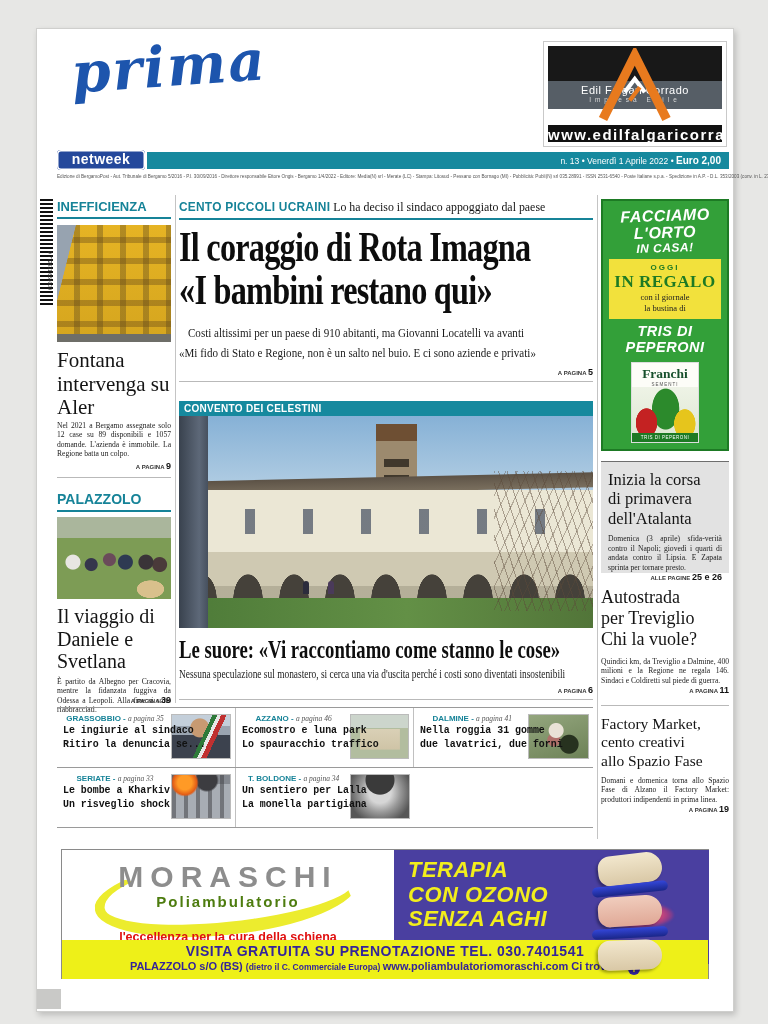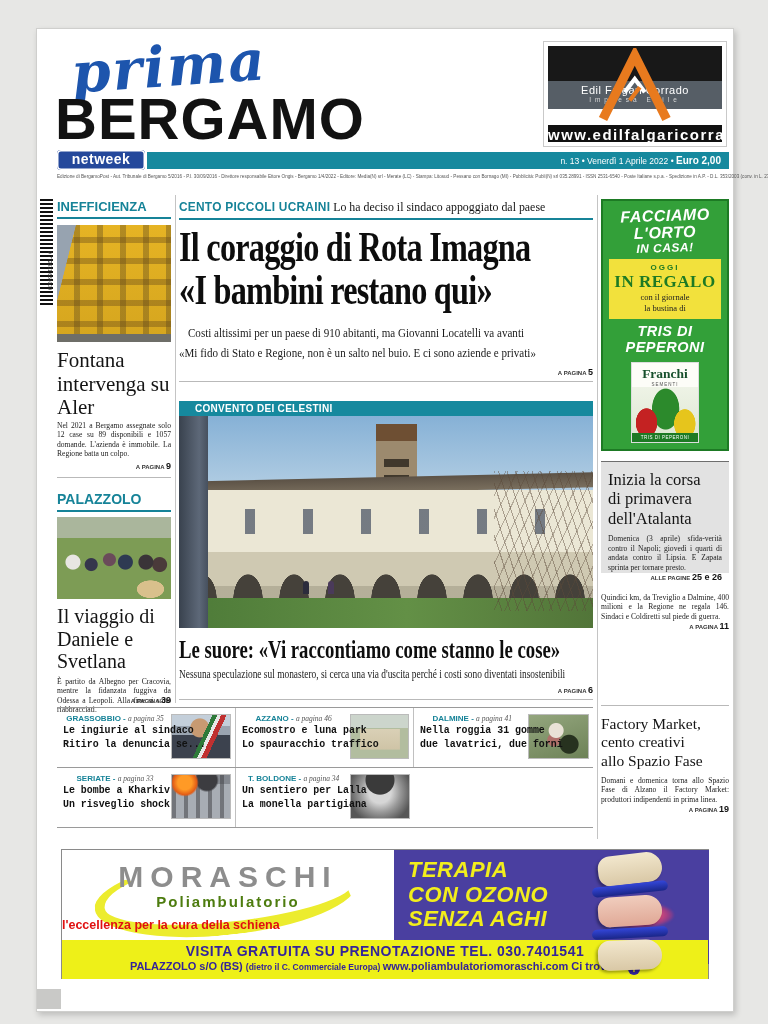--- a/index.html
+++ b/index.html
@@ -49,21 +49,21 @@
     radial-gradient(circle at 78% 55%,#3a3438 7px,transparent 8px),
     radial-gradient(circle at 90% 58%,#4a3a3a 7px,transparent 8px),
     radial-gradient(ellipse 14px 9px at 82% 88%,#d9c08c 95%,transparent),
     linear-gradient(180deg,#aab69c 0 26%,#7d9c55 26%);}
   
   .mkickrow{font-size:13.5px;}
   .mkick{font-weight:bold;color:#168398;letter-spacing:.3px;}
   .mkicktext{font-family:"Liberation Serif",serif;color:#141414;}
   .mhead{font-family:"Liberation Serif",serif;font-weight:bold;font-size:43px;line-height:1.0;color:#0d0d0d;letter-spacing:-1px;}
   .mdeck{font-family:"Liberation Serif",serif;font-size:13px;line-height:1.5;color:#1a1a1a;text-align:center;}
-  .cvbar{background:#16899e;color:#fff;font-weight:bold;font-size:10px;line-height:15px;padding-left:16px;letter-spacing:.3px;}
+  .cvbar{background:#16899e;color:#fff;font-weight:bold;font-size:10px;line-height:15px;padding-left:5px;letter-spacing:.3px;}
   .cvphoto{position:relative;overflow:hidden;background:linear-gradient(180deg,#86b1d6 0%,#b9d2e5 40%,#dfe9f0 60%);}
   .cv-tower{position:absolute;left:47.5%;top:4%;width:10%;height:50%;background:linear-gradient(180deg,#6e4f33 0 16%,#9c8a6e 16%);box-shadow:inset 0 -30px 0 rgba(90,80,60,.25);}
   .cv-tower:after{content:"";position:absolute;left:20%;top:30%;width:60%;height:40%;background:repeating-linear-gradient(0deg,#40382c 0 8px,transparent 8px 16px);}
   .cv-roof{position:absolute;left:0;top:29%;width:100%;height:7%;background:linear-gradient(180deg,#5c5246,#7a6f5e);transform:skewY(-1.3deg);}
   .cv-wall{position:absolute;left:0;top:35%;width:100%;height:31%;background:#ebe7d5;}
   .cv-win{position:absolute;left:2%;top:28%;width:96%;height:38%;background:repeating-linear-gradient(90deg,rgba(96,104,116,.85) 0 10px,transparent 10px 58px);}
   .cv-arcade{position:absolute;left:0;top:64%;width:100%;height:23%;background:#cfc9b2;background-image:radial-gradient(ellipse 15px 26px at 23px 100%,#45413a 97%,transparent),linear-gradient(0deg,rgba(120,115,95,.3) 0 30%,transparent 30%);background-size:46px 100%,100% 100%;background-repeat:repeat-x,no-repeat;}
   .cv-fig{position:absolute;background:#2c2c3c;width:6px;height:13px;border-radius:3px 3px 0 0;}
   .cv-lawn{position:absolute;left:0;bottom:0;width:100%;height:14%;background:linear-gradient(90deg,#4d7a38,#639046 55%,#527539);}
   .cv-pillar{position:absolute;left:0;top:0;width:7%;height:100%;background:linear-gradient(90deg,#39424e,#5d6878 70%,#46505e);}
@@ -107,21 +107,21 @@
   .packet-band{background:#1d7a24;color:#fff;font-size:4.5px;line-height:9px;letter-spacing:.5px;}
   .graybox{background:#e2e2e2;border-top:1px solid #6e6e6e;box-sizing:border-box;padding:8px 7px 0;}
   .rhead{font-family:"Liberation Serif",serif;font-size:16.5px;line-height:1.18;color:#141414;}
   .rbody{font-family:"Liberation Serif",serif;font-size:7.6px;line-height:1.25;text-align:justify;color:#222;margin-top:6px;}
   
   .bad{left:24px;top:820px;width:648px;height:130px;border:1px solid #8a8a8a;box-sizing:border-box;background:#fff;}
   .bad-left{position:absolute;left:0;top:0;width:332px;height:90px;background:#fff;}
   .swoosh{position:absolute;left:32px;top:6px;width:250px;height:62px;border:4px solid transparent;border-bottom:13px solid #ecec2e;border-left:10px solid #ecec2e;border-radius:50%;transform:rotate(-6deg);}
   .mor-brand{position:absolute;left:0;top:10px;width:332px;text-align:center;font-size:30px;font-weight:bold;color:#8d8d8d;letter-spacing:7px;}
   .mor-sub{position:absolute;left:0;top:43px;width:332px;text-align:center;font-size:15px;font-weight:bold;color:#4d7c0f;letter-spacing:2px;}
-  .mor-tag{position:absolute;left:0;top:68px;width:332px;text-align:left;font-size:12.5px;font-weight:bold;color:#e01010;}
+  .mor-tag{position:absolute;left:0;top:80px;width:332px;text-align:center;font-size:12.5px;font-weight:bold;color:#e01010;}
   .bad-right{position:absolute;left:332px;top:0;width:315px;height:114px;background:#4a3fa0;}
   .promo{position:absolute;left:14px;top:8px;color:#f2ee1c;font-style:italic;font-weight:900;font-size:22px;line-height:1.12;letter-spacing:.5px;}
   .strip{position:absolute;left:0;top:90px;width:100%;height:39px;background:#eef018;text-align:center;}
   .strip1{font-size:14px;font-weight:900;color:#34249a;letter-spacing:.5px;margin-top:3px;}
   .strip2{font-size:11px;font-weight:900;color:#34249a;margin-top:1px;}
   .strip2 .small{font-size:8.5px;}
   .fb{display:inline-block;width:12px;height:12px;border-radius:50%;background:#34249a;color:#eef018;font-size:9px;font-weight:bold;line-height:12px;text-align:center;vertical-align:-2px;}
   .spine{position:absolute;right:6px;top:4px;width:150px;height:120px;z-index:3;}
   .vert{position:absolute;left:46px;width:64px;height:30px;background:linear-gradient(180deg,#f2e7cd,#d9c8a6);border-radius:12px 16px 14px 12px;box-shadow:-2px 2px 3px rgba(0,0,0,.35);}
   .disc{position:absolute;left:40px;width:76px;height:10px;background:linear-gradient(180deg,#3346d8,#1a2688);border-radius:6px;}
@@ -130,21 +130,20 @@
   .barcode{left:3px;top:168px;width:13px;height:108px;background:repeating-linear-gradient(0deg,#111 0 2px,#fff 2px 4px);}
   .bdigits{position:absolute;left:13px;top:54px;font-size:5px;color:#333;transform:rotate(90deg);transform-origin:0 0;white-space:nowrap;}
   .foldmark{left:0px;top:960px;width:24px;height:20px;background:#c9c9c7;}
 </style>
 </head>
 <body>
 
 <div id="page">
 
   <div class="abs prima">prima</div>
-  <div class="abs bergamo">BERGAMO</div>
 
   <div class="abs edil">
     <div class="edil-in">
       <svg class="edil-svg" viewBox="0 0 100 90">
         <path d="M12 84 L50 8 L88 84" stroke="#e87a1e" stroke-width="11" fill="none"></path>
         <path d="M38 52 L50 36 L62 52" stroke="#fff" stroke-width="5" fill="none"></path>
         <path d="M44 62 L56 46" stroke="#e87a1e" stroke-width="5" fill="none"></path>
       </svg>
       <div class="edil-band">
         <div class="edil-co">Edil Falgari Corrado</div>
@@ -283,20 +282,25 @@
     <div class="rhead">
       <div>Inizia la corsa</div>
       <div>di primavera</div>
       <div>dell'Atalanta</div>
     </div>
     <div class="rbody">Domenica (3 aprile) sfida-verità contro il Napoli; giovedì i quarti di andata contro il Lipsia. E Zapata sprinta per tornare presto.</div>
     <div class="pref"><span>ALLE PAGINE</span> <b>25 e 26</b></div>
   </div>
 
   <div class="abs rcol" style="left:564px;top:558px;width:128px;">
+    <div class="rhead" style="font-size:18px;">
+      <div>Autostrada</div>
+      <div>per Treviglio</div>
+      <div>Chi la vuole?</div>
+    </div>
     <div class="rbody">Quindici km, da Treviglio a Dalmine, 400 milioni e la Regione ne regala 146. Sindaci e Coldiretti sul piede di guerra.</div>
     <div class="pref"><span>A PAGINA</span> <b>11</b></div>
   </div>
   <div class="abs hline" style="left:564px;top:676px;width:128px;"></div>
 
   <div class="abs rcol" style="left:564px;top:686px;width:128px;">
     <div class="rhead" style="font-size:15.5px;">
       <div>Factory Market,</div>
       <div>cento creativi</div>
       <div>allo Spazio Fase</div>

